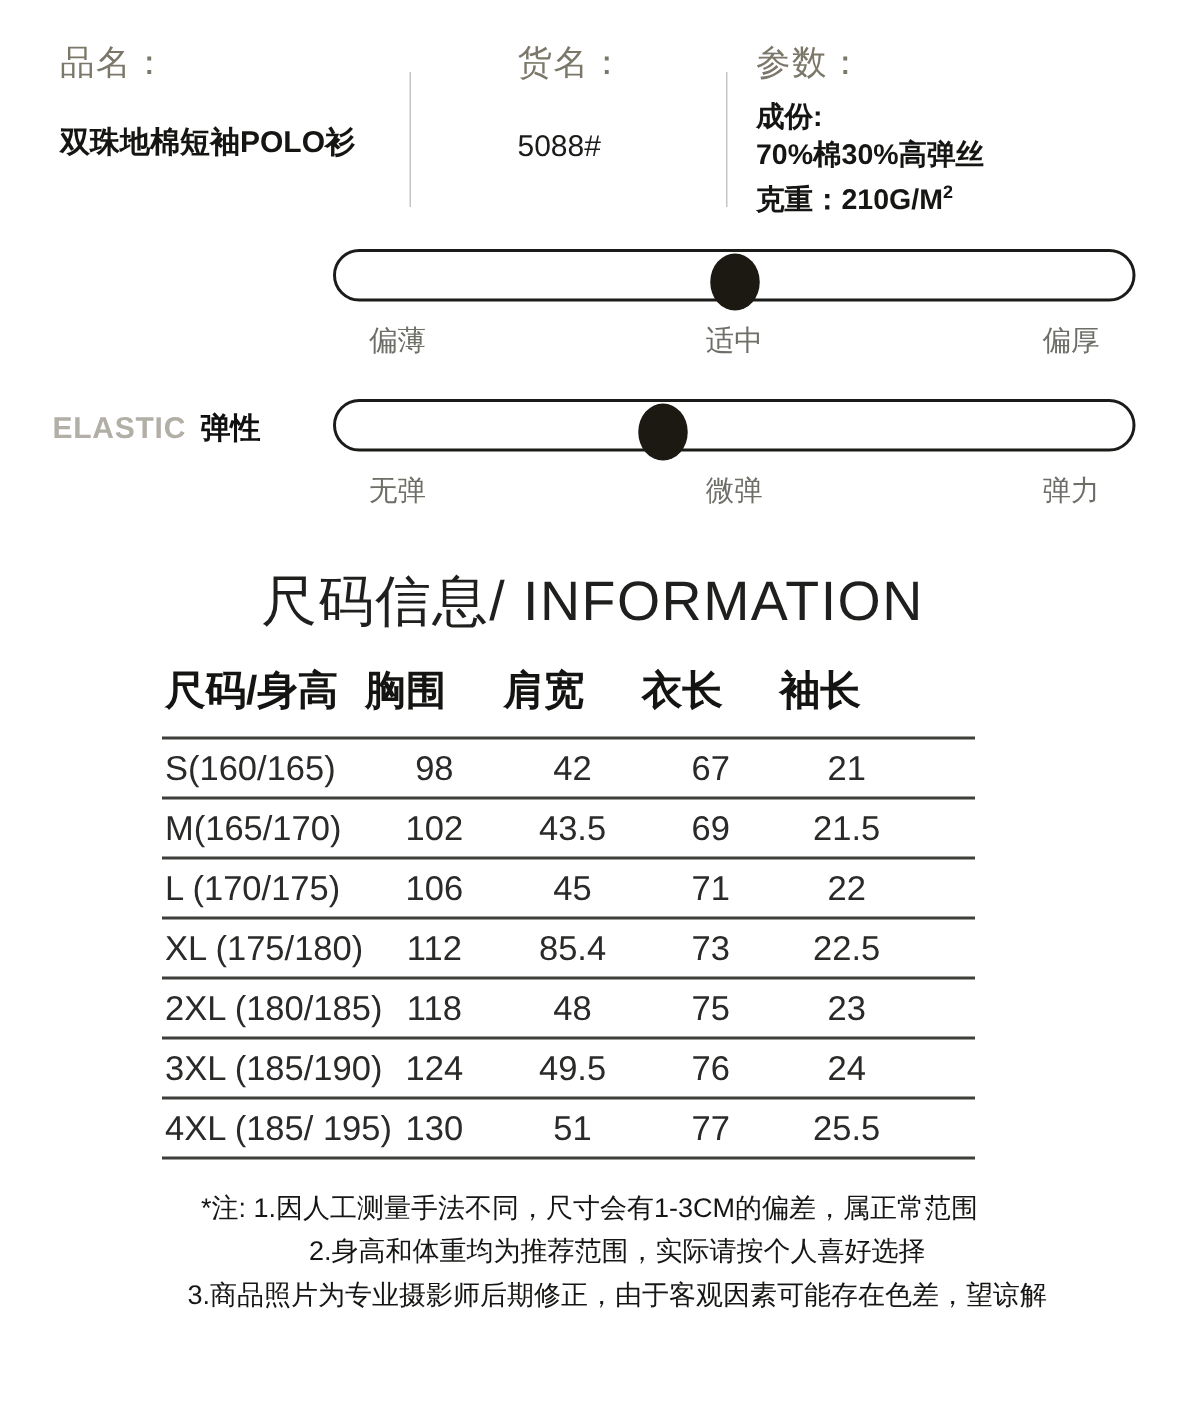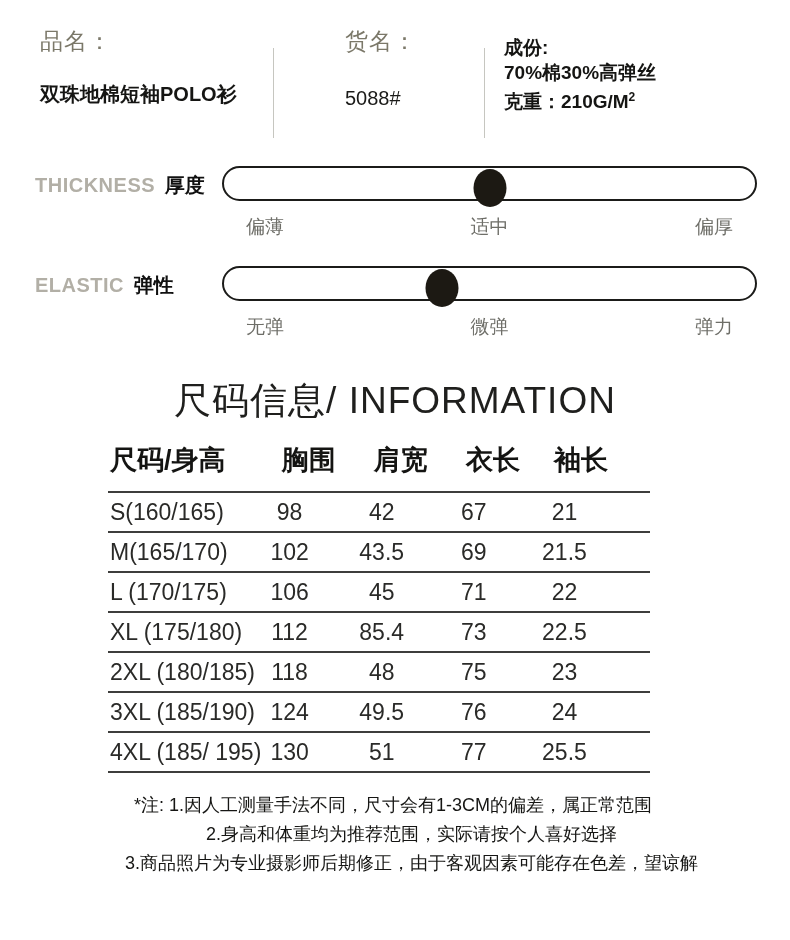--- a/index.html
+++ b/index.html
@@ -32,21 +32,21 @@
   .track-labels{position:absolute;left:222px;width:535px;display:flex;
         justify-content:space-between;padding:0 24px;box-sizing:border-box;
         font-size:19px;color:#6e6e68;}
   .t1-label{top:172px;} .t1-track{top:166px;} .t1-scale{top:214px;}
   .t2-label{top:272px;} .t2-track{top:266px;} .t2-scale{top:314px;}
   
   .size-title{position:absolute;top:376px;left:0;width:100%;text-align:center;
         font-size:37px;font-weight:normal;color:#1f1f1d;letter-spacing:1px;}
   .size-table{position:absolute;left:108px;top:440px;width:542px;
         border-collapse:collapse;table-layout:fixed;}
-  .size-table th{font-size:27px;font-weight:bold;color:#141412;text-align:right;
+  .size-table th{font-size:27px;font-weight:bold;color:#141412;text-align:left;
         padding:2px 0 13px 0;border-bottom:2px solid #3e3e3c;white-space:nowrap;}
   .size-table td{font-size:23px;color:#2a2a28;text-align:center;height:36px;
         border-bottom:2px solid #3e3e3c;white-space:nowrap;}
   .size-table th.size-col,.size-table td.size-col{text-align:left;padding-left:2px;}
   .size-table th:last-child,.size-table td:last-child{padding-right:42px;}
   
   .notes{position:absolute;left:88px;top:791px;font-size:18px;line-height:29px;
         color:#161614;font-weight:500;text-align:center;}
   .note-first .star-prefix{margin-right:5px;}
   .note-indent{padding-left:37px;}
@@ -64,31 +64,28 @@
   <div class="vdivider vd1"></div>
 
   <div class="info-col col2">
     <div class="info-label">货名：</div>
     <div class="goods-no">5088#</div>
   </div>
 
   <div class="vdivider vd2"></div>
 
   <div class="info-col col3">
+    <div class="info-label">参数：</div>
     <div class="param-line param-first">成份:</div>
     <div class="param-line">70%棉30%高弹丝</div>
     <div class="param-line">
       <span>克重：</span><span>210G/M</span><span class="sup2">2</span>
     </div>
   </div>
 
-  <div class="sl-label t1-label">
-    <span class="en">THICKNESS</span>
-    <span class="zh">厚度</span>
-  </div>
   <div class="track t1-track">
     <div class="dot" style="left: 50%;"></div>
   </div>
   <div class="track-labels t1-scale">
     <span>偏薄</span>
     <span>适中</span>
     <span>偏厚</span>
   </div>
 
   <div class="sl-label t2-label">

